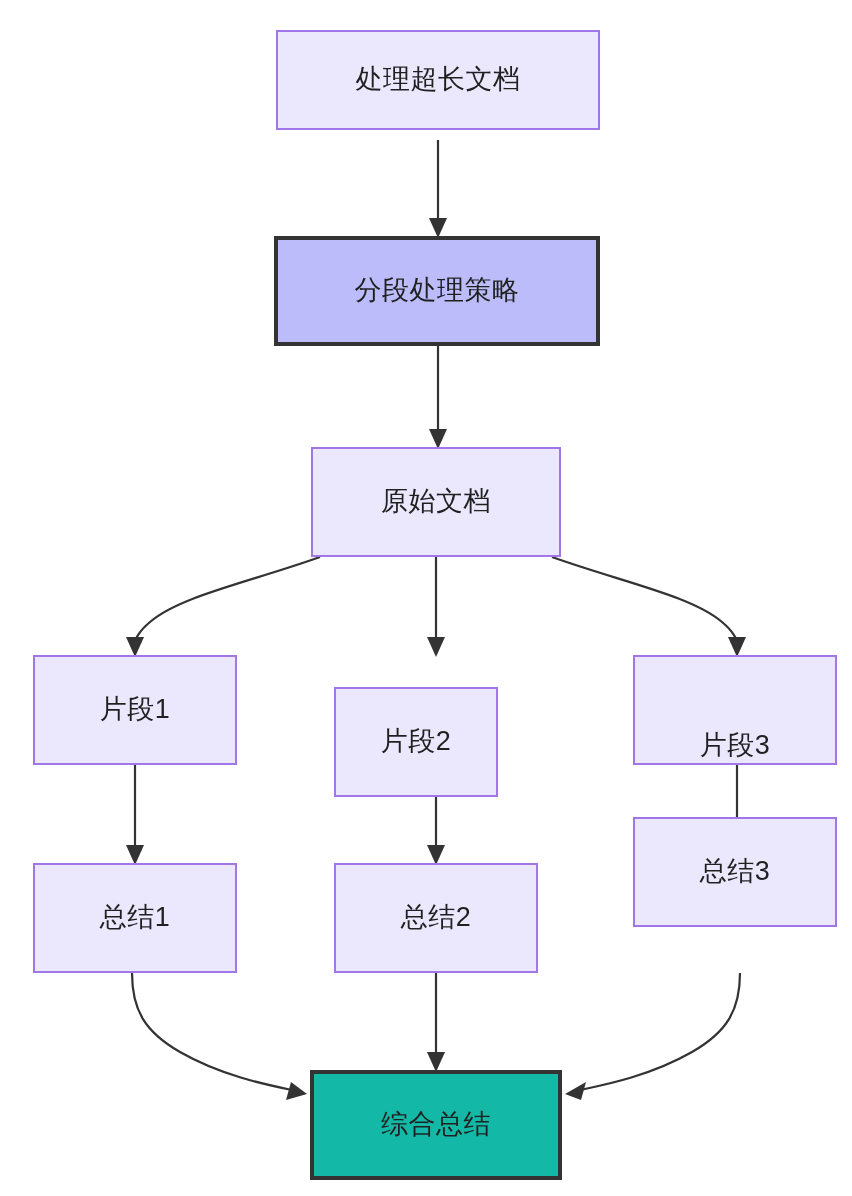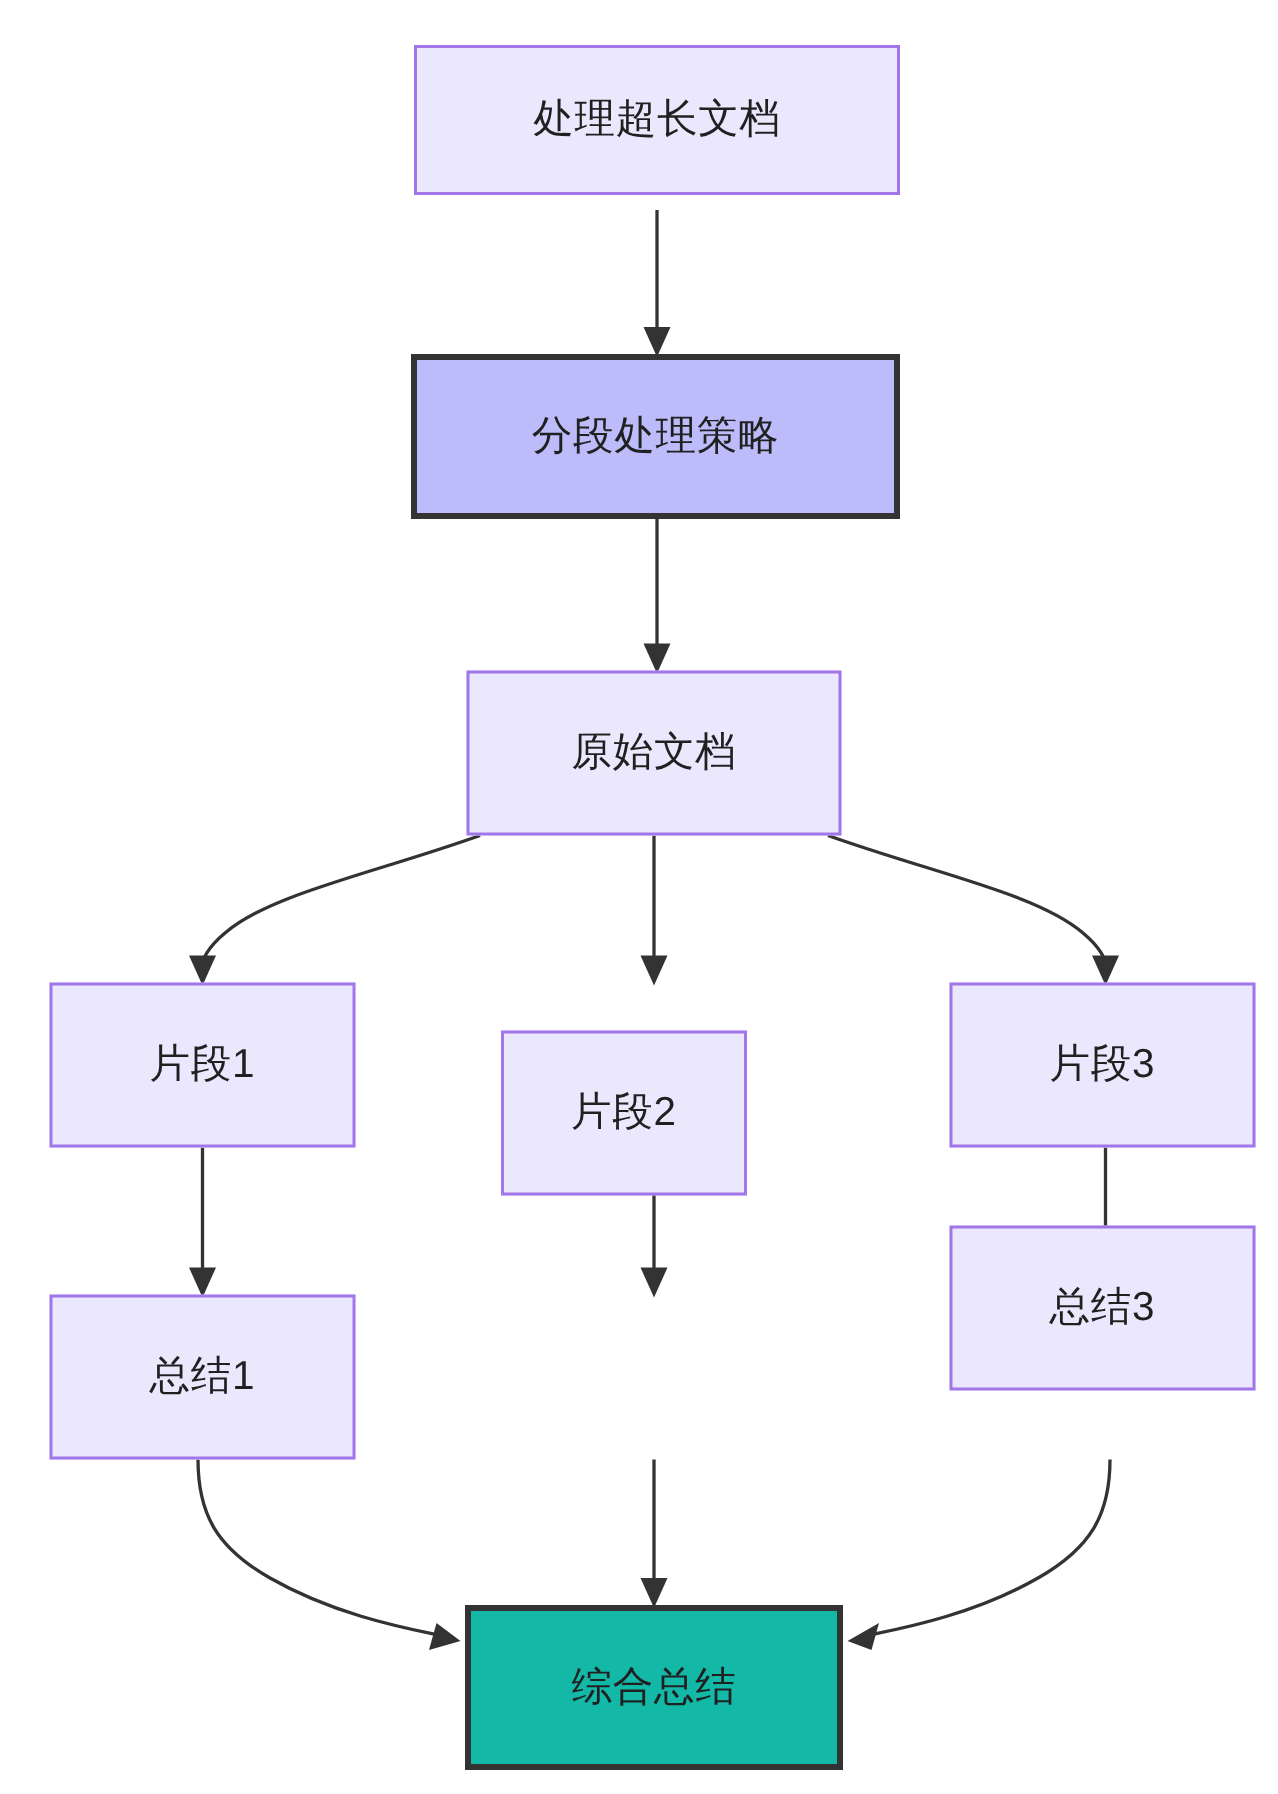--- a/index.html
+++ b/index.html
@@ -139,28 +139,31 @@
   </div>
 
   <div class="node style-light" style="left:33px; top:655px; width:204px; height:110px;justify-content:center;">
     <span>片段1</span>
   </div>
 
   <div class="node style-light" style="left:334px; top:655px; width:164px; height:110px;margin-top:32px;">
     <span>片段2</span>
   </div>
 
-  <div class="node style-light" style="left:633px; top:655px; width:204px; height:110px;">
+  <div class="node style-light" style="left:633px; top:655px; width:204px; height:110px;align-items:flex-end;">
     <span>片段3</span>
   </div>
 
   <div class="node style-light" style="left:33px; top:863px; width:204px; height:110px;">
     <span>总结1</span>
   </div>
 
+  <div class="node style-light" style="left:334px; top:863px; width:204px; height:110px;">
+    <span>总结2</span>
+  </div>
 
   <div class="node style-light" style="left:633px; top:817px; width:204px; height:110px;">
     <span>总结3</span>
   </div>
 
   <div class="node style-success" style="left:310px; top:1070px; width:252px; height:110px;">
     <span>综合总结</span>
   </div>
 
 </div>

